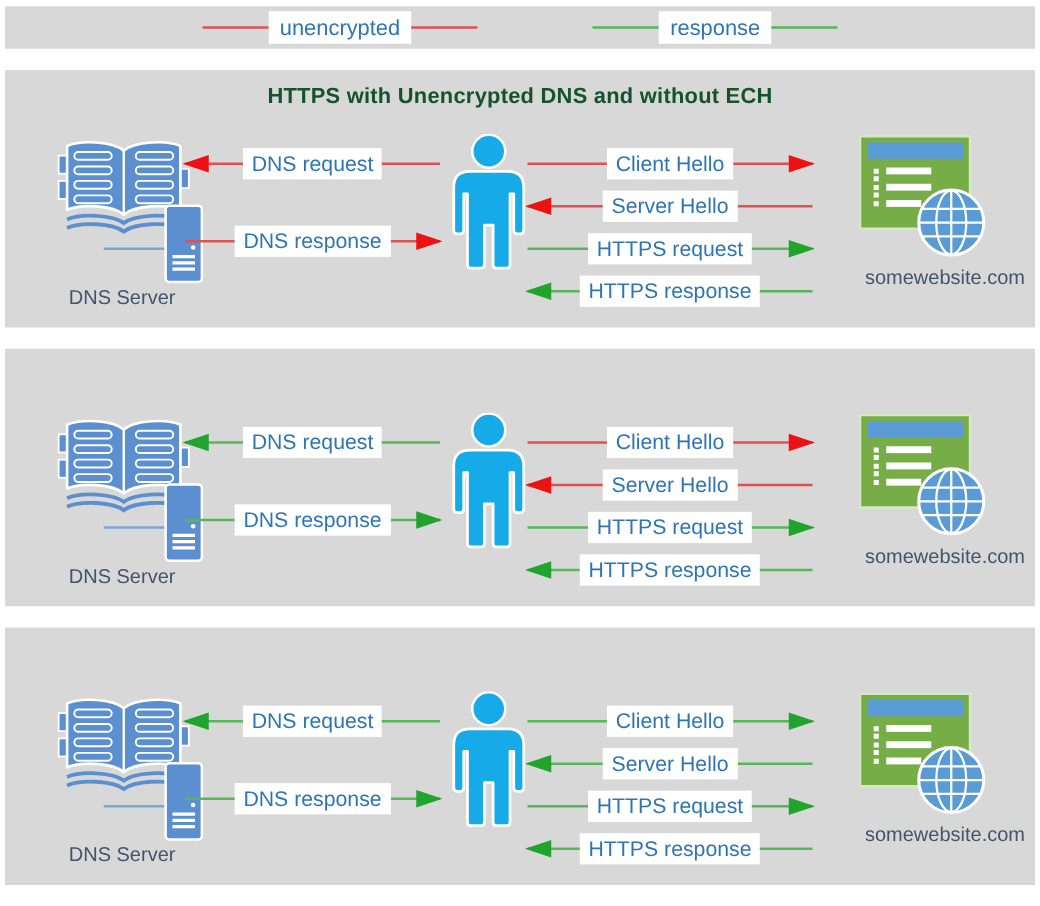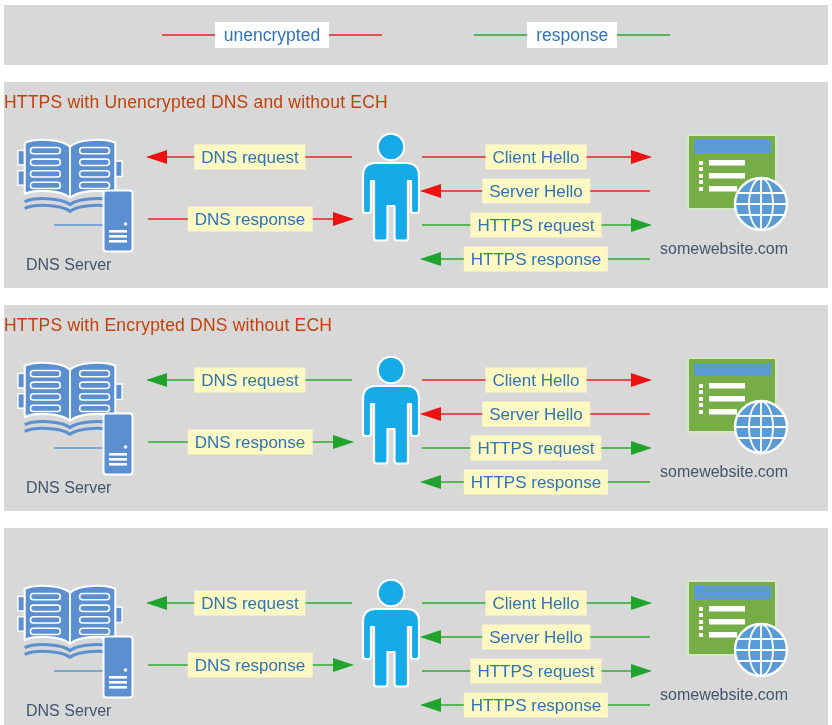--- a/index.html
+++ b/index.html
@@ -1,61 +1,61 @@
 <!DOCTYPE html>
 <html style="--unencrypted-line: #e05252; --unencrypted-head: #ee1111; --encrypted-line: #57b657; --encrypted-head: #21a42d; --label-text: #2e75b6; --caption-text: #44546a; --panel-background: #d8d8d8; --user-icon: #17aae8; --dns-icon: #5b8fd0; --website-green: #76ad47; --website-blue: #5b9bd5;"><head>
 <meta charset="utf-8">
 <style>
   html,body { margin:0; padding:0; background:#ffffff; }
   body {
     width:832px; height:725px; overflow:hidden; position:relative;
     font-family:"Liberation Sans", sans-serif;
   }
   .legend-bar {
-    margin:5px 4px 0 4px; height:60px; background:var(--panel-background);
+    margin:5px 4px 0 4px; height:34px; background:var(--panel-background);
     display:flex; align-items:center; justify-content:center; gap:92px;
   }
   .legend-item { display:flex; align-items:center; }
   .legend-line { width:53px; height:2px; }
   .legend-label {
     background:#fff; color:var(--label-text); font-size:17.5px;
     padding:2px 9px; line-height:22px;
   }
   .panel {
     position:relative; margin:17px 4px 0 4px; height:206px;
     background:var(--panel-background);
   }
   .panel-title {
-    position:absolute; top:10px; left:0; width:100%; 
-    font-size:17.5px; font-weight:400; color:#c2410c; letter-spacing:0.2px;
+    position:absolute; top:10px; left:0; width:100%; text-align:center;
+    font-size:17.5px; font-weight:700; color:#14532d; letter-spacing:0.2px;
   }
   
-  .dns-group { position:absolute; left:12px; top:50px; width:155px; height:145px; }
+  .dns-group { position:absolute; left:41px; top:50px; width:155px; height:145px; }
   .book-icon { position:absolute; left:0; top:2px; }
   .server-icon { position:absolute; left:86px; top:57px; }
   .connector-line { position:absolute; left:38px; top:92px; width:50px; height:2px; background:#7ba7d7; }
   .dns-caption { position:absolute; left:10px; top:124px; font-size:16px; color:var(--caption-text); white-space:nowrap; }
   .user-icon { position:absolute; left:351px; top:51px; }
-  .site-group { position:absolute; left:656px; top:52px; width:160px; text-align:left; }
+  .site-group { position:absolute; left:656px; top:52px; width:160px; text-align:right; }
   .site-group svg { display:block; margin:0 auto; }
   .site-caption { margin-top:8px; font-size:16px; color:var(--caption-text); white-space:nowrap; }
   
   .arrow-row { position:absolute; height:26px; }
   .arrows-left .arrow-row  { left:144px; width:204px; }
   .arrows-right .arrow-row { left:418px; width:228px; }
   .arrow-line { position:absolute; left:0; right:0; top:50%; margin-top:-1px; height:2px; }
   .arrow-head {
     position:absolute; top:50%; transform:translateY(-50%);
     width:0; height:0; border-top:7px solid transparent; border-bottom:7px solid transparent;
   }
   .arrow-head.right { right:-2px; border-left:21px solid; }
   .arrow-head.left  { left:-2px;  border-right:21px solid; }
   .arrow-label {
     position:absolute; left:50%; top:50%; transform:translate(-50%,-50%);
-    background:#fef9c3; color:var(--label-text); font-size:17px; line-height:23px;
+    background:#ffffff; color:var(--label-text); font-size:17px; line-height:23px;
     padding:1px 7px; white-space:nowrap;
   }
 </style>
 </head>
 <body>
 
 <div class="legend-bar">
   <div class="legend-item">
     <span class="legend-line" style="background: rgb(224, 82, 82);"></span>
     <span class="legend-label">unencrypted</span>
@@ -170,21 +170,20 @@
           <span class="arrow-label">HTTPS request</span>
         </div>
         <div class="arrow-row" style="top: 164px;">
           <div class="arrow-line" style="background: rgb(87, 182, 87);"></div>
           <div class="arrow-head left" style="border-right-color: rgb(33, 164, 45);"></div>
           <span class="arrow-label">HTTPS response</span>
         </div>
       </div>
   </div>
     <div class="panel">
-    <div class="panel-title">HTTPS with Encrypted DNS without ECH</div>
 
     <div class="dns-group">
       <svg class="book-icon" width="108" height="85" viewBox="0 0 112 88">
         <rect x="2" y="17" width="7" height="15" fill="var(--dns-icon)" stroke="#fff" stroke-width="1.5"></rect>
         <rect x="2" y="38" width="7" height="15" fill="var(--dns-icon)" stroke="#fff" stroke-width="1.5"></rect>
         <rect x="103" y="28" width="7" height="16" fill="var(--dns-icon)" stroke="#fff" stroke-width="1.5"></rect>
         <path d="M9 70 C20 65 47 66 56 73 C65 66 92 65 103 70" fill="none" stroke="var(--dns-icon)" stroke-width="3.2"></path>
         <path d="M9 77 C20 72 47 73 56 80 C65 73 92 72 103 77" fill="none" stroke="var(--dns-icon)" stroke-width="3.2"></path>
         <path d="M56 13 C47 5 20 4 9 9 L9 62 C20 57 47 58 56 66 C65 58 92 57 103 62 L103 9 C92 4 65 5 56 13 Z" fill="var(--dns-icon)" stroke="#fff" stroke-width="2.2" stroke-linejoin="round"></path>
         <line x1="56" y1="13" x2="56" y2="66" stroke="#fff" stroke-width="2"></line>

